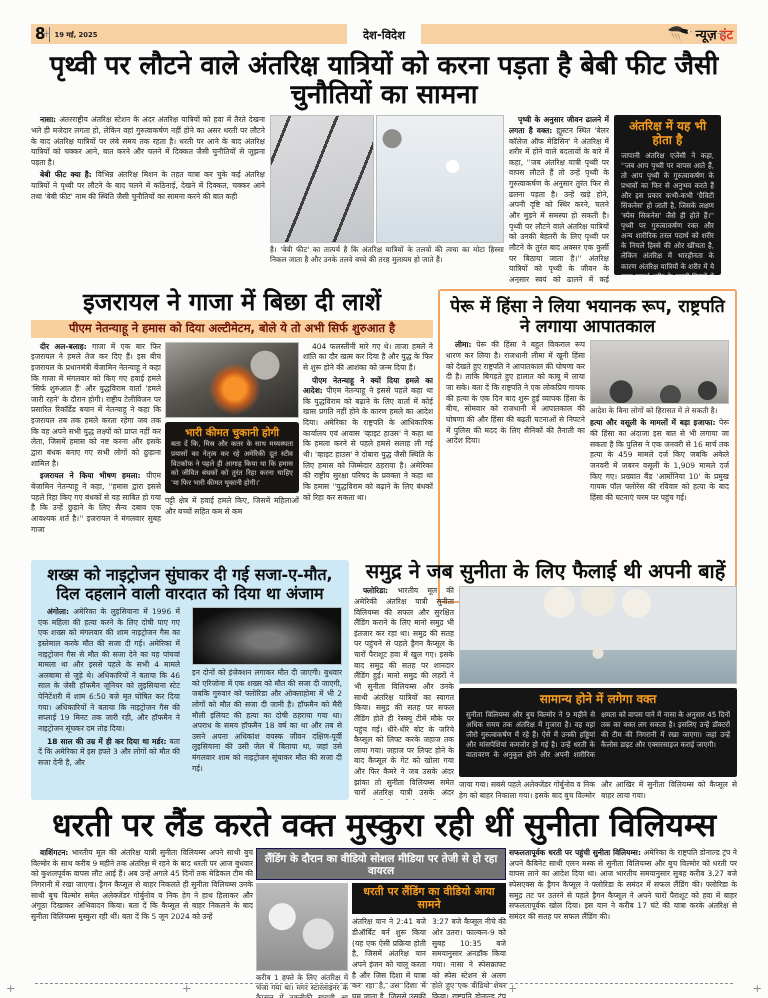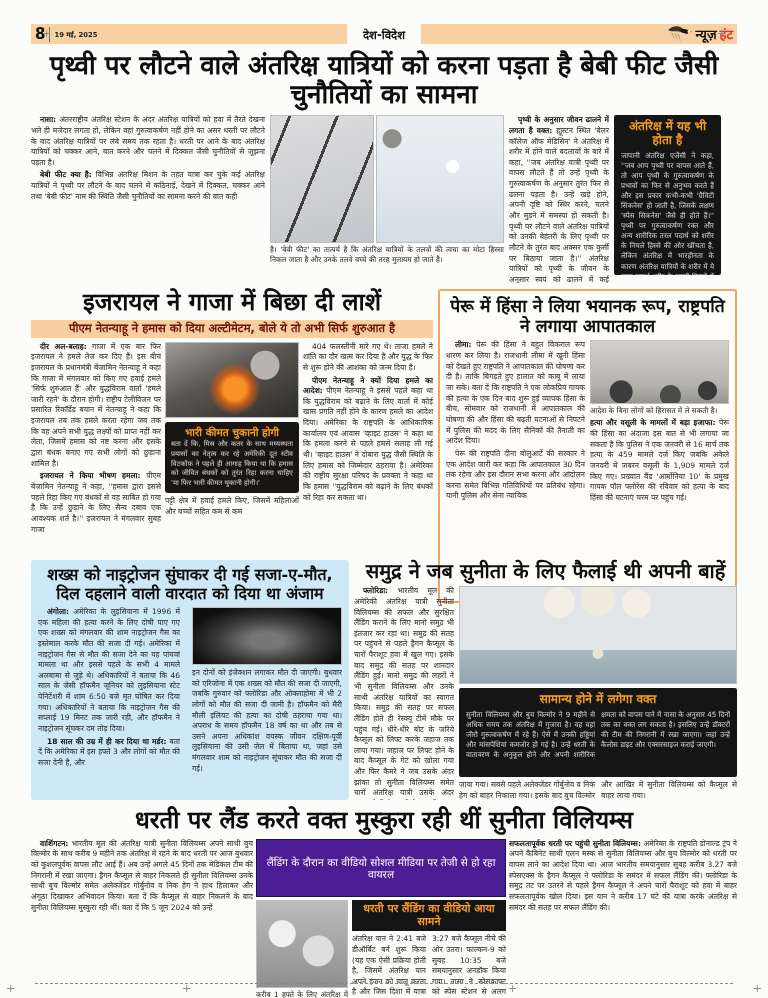--- a/index.html
+++ b/index.html
@@ -67,22 +67,22 @@
   .israel-sub{background:#f8cf9d;color:#6e150b;font-weight:800;font-size:11.5px;text-align:center;
     padding:2px 15px;margin:3px 0 4px;line-height:1.2;}
   .warnbox{background:#181513;border-radius:3px;padding:4px 6px;box-sizing:border-box;margin:4px 0 3px;}
   .warnbox h4{margin:0 0 2px;color:#f59b20;font-size:10.5px;font-weight:800;text-align:center;line-height:1.15;}
   .warnbox .btxt{color:#d8d8d8;font-size:7px;}
   
   .peru{border:2px solid #f0a566;border-radius:3px;background:#fffdf9;padding:5px 6px;box-sizing:border-box;}
   
   .nitro{background:#cde9f6;border-radius:3px;padding:6px 7px;box-sizing:border-box;}
   
-  .viralbar{background:#4c1d95;color:#fff;font-weight:400;font-size:10.5px;text-align:center;
-    padding:16px 0;line-height:1.15;border:1px solid #15154d;}
+  .viralbar{background:#737373;color:#fff;font-weight:700;font-size:10.5px;text-align:center;
+    padding:3px 0;line-height:1.15;border:1px solid #15154d;}
   .videobar{background:#141414;color:#f59b20;font-weight:800;font-size:11px;text-align:center;
     padding:3px 0;line-height:1.15;}
   .cols2{column-count:2;column-gap:6px;}
   .dashline{border-top:1px dashed #8a8a8a;position:absolute;left:35px;right:35px;bottom:14px;}
 </style>
 </head>
 <body>
 
 <div class="page">
 
@@ -161,21 +161,20 @@
           <p><b>पीएम नेतन्याहू ने क्यों दिया हमले का आदेश:</b> <span>पीएम नेतन्याहू ने इससे पहले कहा था कि युद्धविराम को बढ़ाने के लिए वार्ता में कोई खास प्रगति नहीं होने के कारण हमले का आदेश दिया। अमेरिका के राष्ट्रपति के आधिकारिक कार्यालय एवं आवास 'व्हाइट हाउस' ने कहा था कि हमला करने से पहले हमसे सलाह ली गई थी। 'व्हाइट हाउस' ने दोबारा युद्ध जैसी स्थिति के लिए हमास को जिम्मेदार ठहराया है। अमेरिका की राष्ट्रीय सुरक्षा परिषद के प्रवक्ता ने कहा था कि हमास ''युद्धविराम को बढ़ाने के लिए बंधकों को रिहा कर सकता था।</span></p>
         </div>
       </div>
     </div>
 
     <div class="peru" style="width:299px;height:314px;">
       <div class="sec-hl" style="font-size:17.5px;margin-bottom:4px;">पेरू में हिंसा ने लिया भयानक रूप, राष्ट्रपति ने लगाया आपातकाल</div>
       <div class="row" style="gap:5px;">
         <div class="btxt clip" style="width:139px;height:200px;">
           <p><b>लीमा:</b> <span>पेरू की हिंसा ने बहुत विकराल रूप धारण कर लिया है। राजधानी लीमा में खूनी हिंसा को देखते हुए राष्ट्रपति ने आपातकाल की घोषणा कर दी है। ताकि बिगड़ते हुए हालात को काबू में लाया जा सके। बता दें कि राष्ट्रपति ने एक लोकप्रिय गायक की हत्या के एक दिन बाद शुरू हुई व्यापक हिंसा के बीच, सोमवार को राजधानी में आपातकाल की घोषणा की और हिंसा की बढ़ती घटनाओं से निपटने में पुलिस की मदद के लिए सैनिकों की तैनाती का आदेश दिया।</span></p>
-          <p><span>पेरू की राष्ट्रपति दीना बोलुआर्टे की सरकार ने एक आदेश जारी कर कहा कि आपातकाल 30 दिन तक रहेगा और इस दौरान सभा करना और आंदोलन करना समेत विभिन्न गतिविधियों पर प्रतिबंध रहेगा। यानी पुलिस और सेना न्यायिक</span></p>
         </div>
         <div style="width:139px;">
           <div class="ph img-protest" style="width:139px;height:64px;"></div>
           <div class="cap">आदेश के बिना लोगों को हिरासत में ले सकती है।</div>
           <div class="btxt clip" style="height:118px;margin-top:2px;">
             <p style="text-indent:0;"><b>हत्या और वसूली के मामलों में बड़ा इजाफा:</b> <span>पेरू की हिंसा का अंदाजा इस बात से भी लगाया जा सकता है कि पुलिस ने एक जनवरी से 16 मार्च तक हत्या के 459 मामले दर्ज किए जबकि अकेले जनवरी में जबरन वसूली के 1,909 मामले दर्ज किए गए। प्रख्यात बैंड 'आर्मोनिया 10' के प्रमुख गायक पॉल फ्लोरेस की रविवार को हत्या के बाद हिंसा की घटनाएं चरम पर पहुंच गई।</span></p>
           </div>
         </div>
       </div>
     </div>
@@ -208,21 +207,21 @@
           <div class="sidebox" style="margin-top:4px;">
             <h3>सामान्य होने में लगेगा वक्त</h3>
             <div class="btxt cols2 clip" style="height:62px;">सुनीता विलियम्स और बुच विल्मोर ने 9 महीने से अधिक समय तक अंतरिक्ष में गुजारा है। वह वहां जीरो गुरुत्वाकर्षण में रहे हैं। ऐसे में उनकी हड्डियां और मांसपेशियां कमजोर हो गई है। उन्हें धरती के वातावरण के अनुकूल होने और अपनी शारीरिक क्षमता को वापस पाने में नासा के अनुसार 45 दिनों तक का वक्त लग सकता है। इसलिए उन्हें डॉक्टरों की टीम की निगरानी में रखा जाएगा। जहां उन्हें कैलोस डाइट और एक्सरसाइज कराई जाएगी।</div>
           </div>
           <div class="btxt cols2 clip" style="height:26px;margin-top:3px;">जाया गया। सबसे पहले अलेक्जेंडर गोर्बुनोव व निक हेग को बाहर निकाला गया। इसके बाद बुच विल्मोर और आखिर में सुनीता विलियम्स को कैप्सूल से बाहर लाया गया।</div>
         </div>
       </div>
     </div>
   </div>
 
-  <div class="sec-hl" style="font-size:24px;margin-top:7px;">धरती पर लैंड करते वक्त मुस्कुरा रही थीं सुनीता विलियम्स</div>
+  <div class="sec-hl" style="font-size:32px;margin-top:7px;">धरती पर लैंड करते वक्त मुस्कुरा रही थीं सुनीता विलियम्स</div>
 
   <div class="row" style="gap:3px;height:150px;margin-top:4px;">
     <div class="btxt clip" style="width:222px;height:150px;">
       <p><b>वाशिंगटन:</b> <span>भारतीय मूल की अंतरिक्ष यात्री सुनीता विलियम्स अपने साथी बुच विल्मोर के साथ करीब 9 महीने तक अंतरिक्ष में रहने के बाद धरती पर आज बुधवार को कुशलपूर्वक वापस लौट आई हैं। अब उन्हें अगले 45 दिनों तक मेडिकल टीम की निगरानी में रखा जाएगा। ड्रैगन कैप्सूल से बाहर निकलते ही सुनीता विलियम्स उनके साथी बुच विल्मोर समेत अलेक्जेंडर गोर्बुनोव व निक हेग ने हाथ हिलाकर और अंगूठा दिखाकर अभिवादन किया। बता दें कि कैप्सूल से बाहर निकलने के बाद सुनीता विलियम्स मुस्कुरा रही थीं। बता दें कि 5 जून 2024 को उन्हें</span></p>
     </div>
     <div style="width:250px;">
       <div class="viralbar">लैंडिंग के दौरान का वीडियो सोशल मीडिया पर तेजी से  हो रहा वायरल</div>
       <div class="row" style="gap:4px;margin-top:3px;">
         <div style="width:92px;">
           <div class="ph img-crew" style="width:92px;height:88px;"></div>

